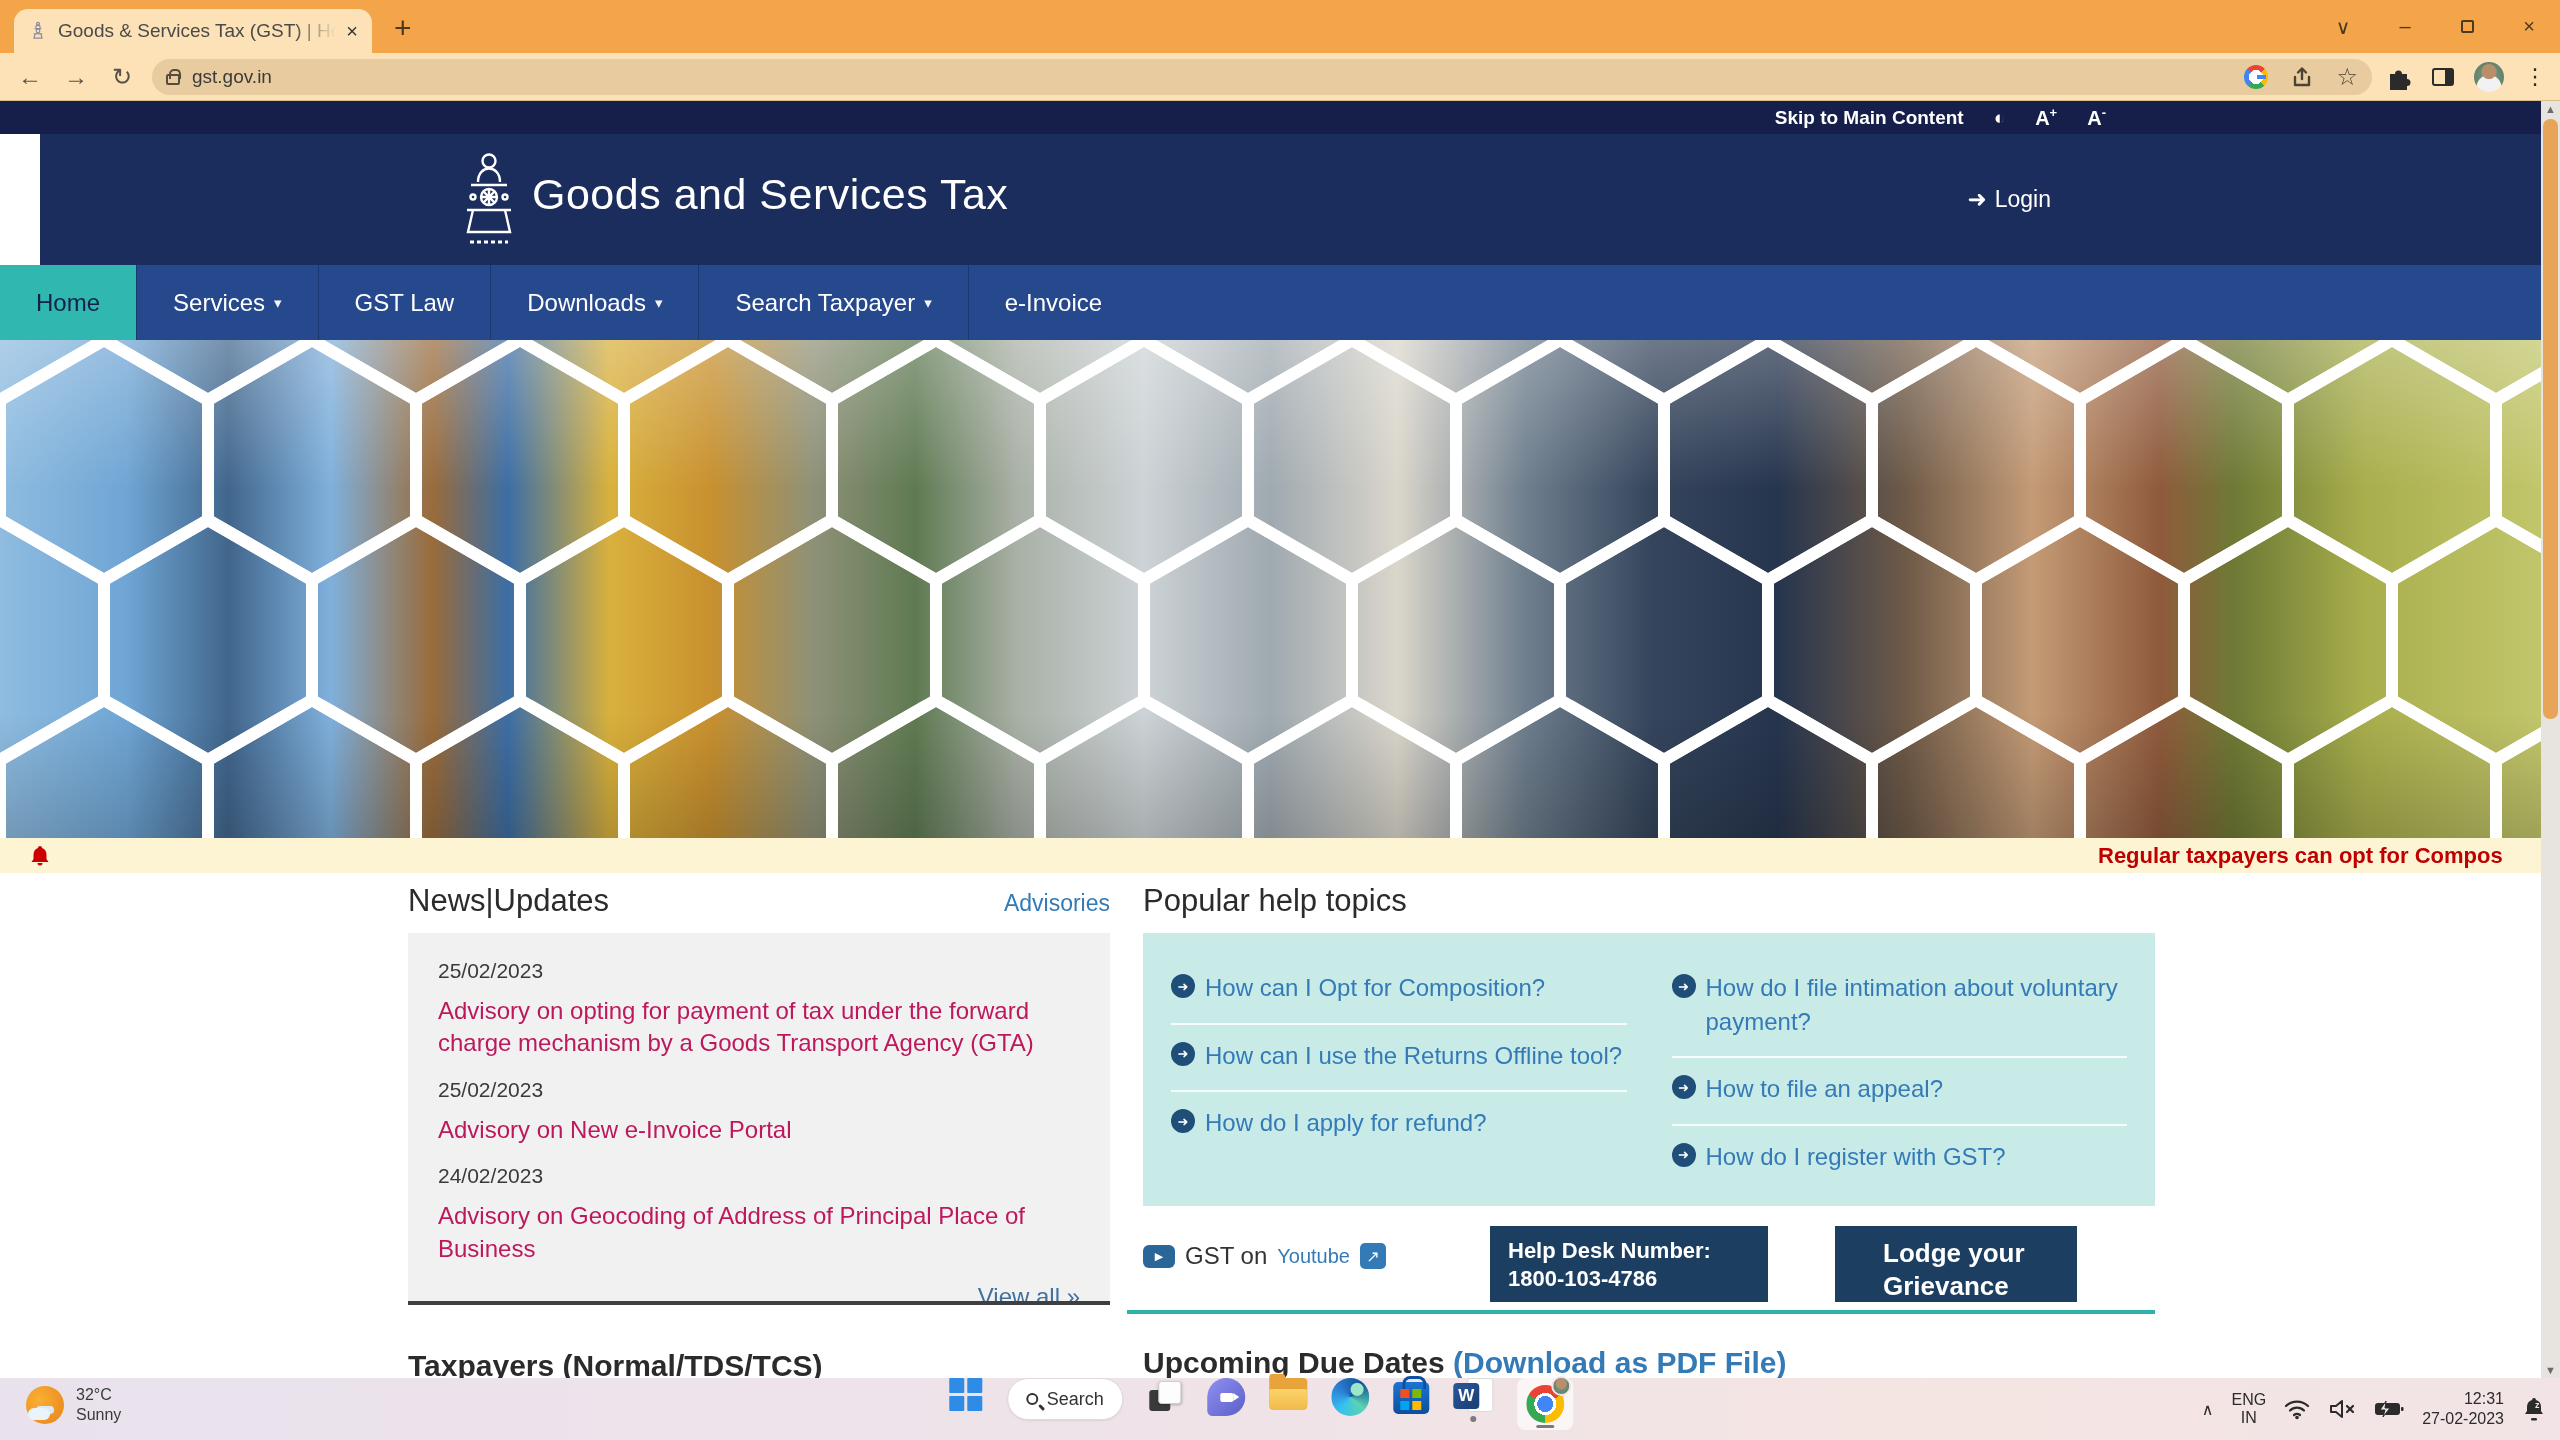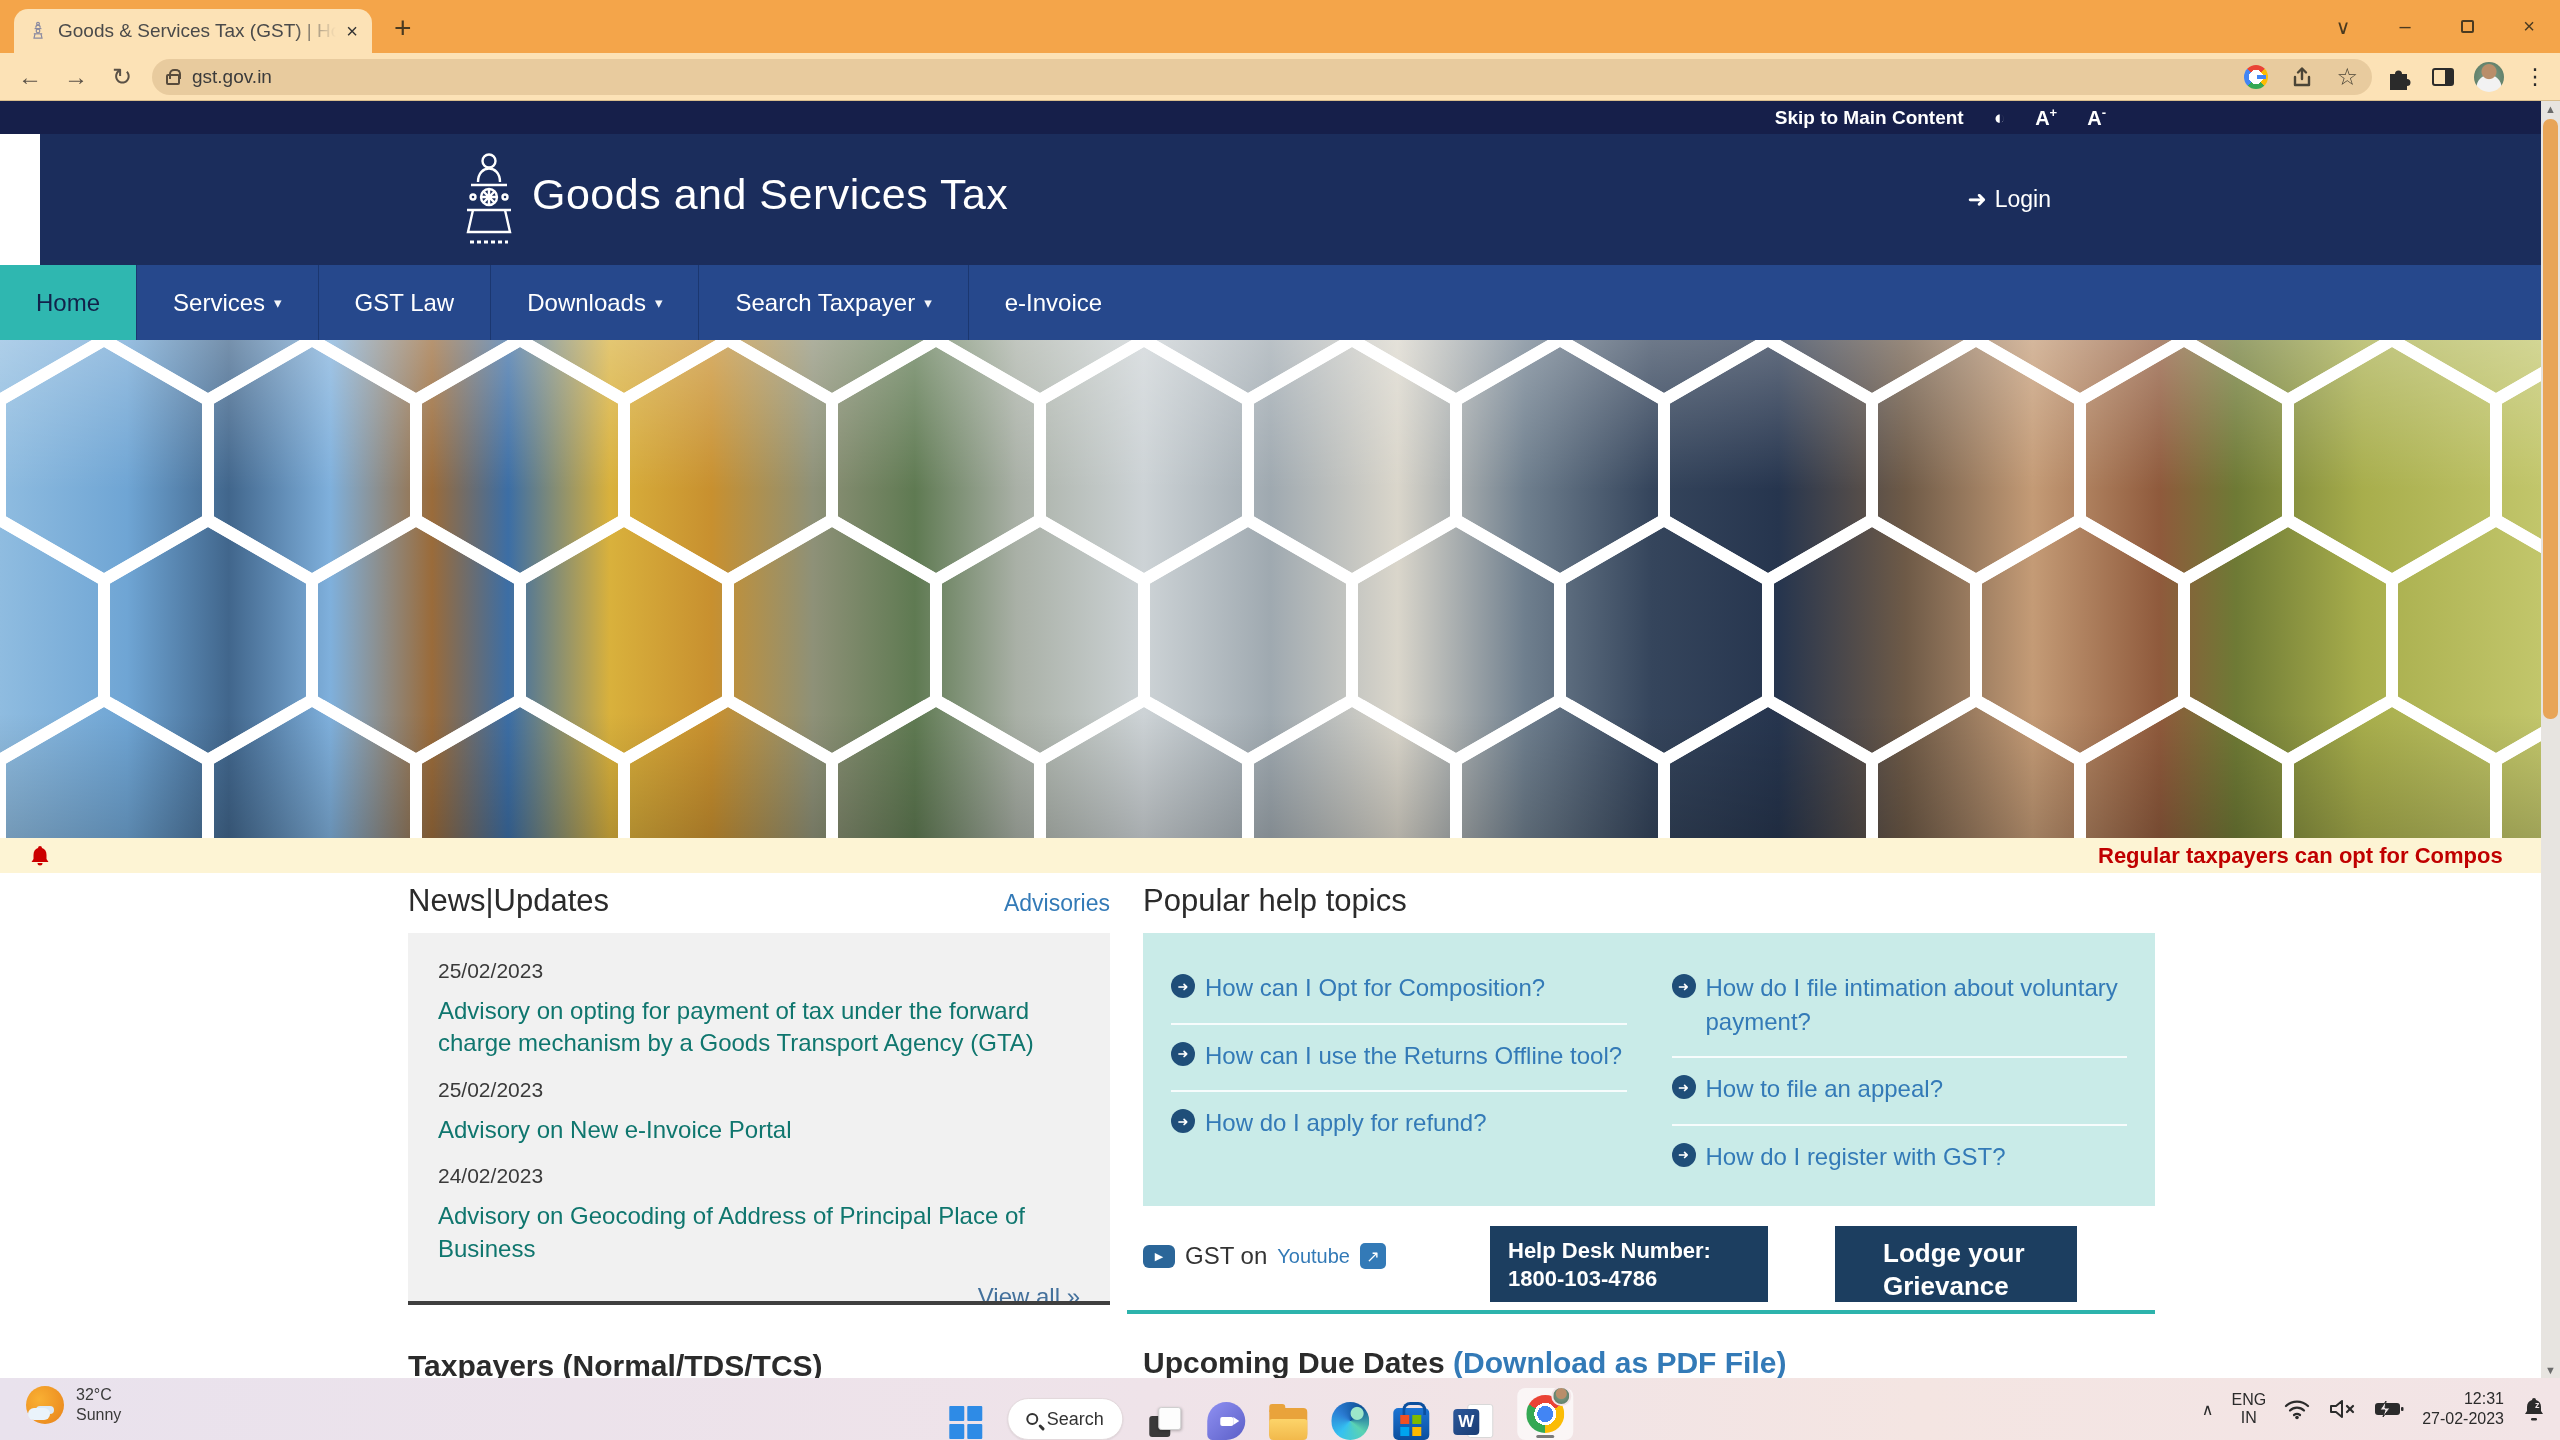--- a/index.html
+++ b/index.html
@@ -80,21 +80,21 @@
   .content { position:relative; height:567px; }
   .col-left  { position:absolute; left:408px;  top:10px; width:702px; }
   .col-right { position:absolute; left:1143px; top:10px; width:1012px; }
   .sec-head { display:flex; justify-content:space-between; align-items:baseline; margin-bottom:14px; }
   .sec-title { font-size:31px; color:#2b2b2b; }
   .link { color:#337AB7; }
   .advisories { font-size:23px; }
 
   .news-box { background:#F1F1F1; border-bottom:4px solid #3F3F3F; height:372px; padding:26px 30px 16px 30px; overflow:hidden; }
   .news-date { font-size:21px; color:#3a3a3a; margin-bottom:12px; }
-  .news-link { font-size:24px; line-height:1.35; color:#0f766e; margin-bottom:18px; display:block; }
+  .news-link { font-size:24px; line-height:1.35; color:#be185d; margin-bottom:18px; display:block; }
   .view-all { display:block; text-align:right; font-size:24px; color:#44719c; margin-top:6px; }
 
   .help-box { background:#C9EBE8; height:273px; padding:24px 28px; display:flex; gap:45px; overflow:hidden; }
   .help-col { flex:1; }
   .help-item { padding:14px 0 18px 0; border-bottom:2px solid rgba(255,255,255,.85); display:flex; gap:10px; align-items:flex-start; }
   .help-col .help-item:last-child { border-bottom:none; }
   .topic-arrow { flex:0 0 auto; width:24px; height:24px; border-radius:50%; background:#1F4E79; color:#fff;
                  font-size:13px; display:flex; align-items:center; justify-content:center; margin-top:3px; }
   .help-link { font-size:24px; line-height:1.4; color:#337AB7; }
 
@@ -118,21 +118,21 @@
   
   .taskbar { position:absolute; left:0; bottom:0; width:2560px; height:62px; z-index:9;
              background:linear-gradient(90deg,#E9E2ED 0%, #EFE3E9 45%, #F4E5E2 75%, #F2E4E6 100%);
              display:flex; align-items:center; }
   .weather { position:absolute; left:26px; top:7px; display:flex; gap:12px; align-items:center; }
   .weather-icon { width:38px; height:38px; border-radius:50%;
      background:radial-gradient(circle at 35% 35%, #F9B033, #E8821A); position:relative; }
   .weather-icon::after { content:""; position:absolute; left:2px; bottom:4px; width:22px; height:12px;
      background:#eaf3fb; border-radius:10px; box-shadow:6px -4px 0 -2px #dbe9f6; }
   .weather-text { font-size:16px; color:#3a3a3a; line-height:1.25; }
-  .tb-center { position:absolute; left:50%; transform:translateX(-53%); display:flex; align-items:flex-end; gap:24px; height:100%; }
+  .tb-center { position:absolute; left:50%; transform:translateX(-53%); display:flex; align-items:flex-start; gap:24px; height:100%; }
   .winlogo { width:34px; height:34px; display:grid; grid-template-columns:15px 15px; grid-template-rows:15px 15px; gap:3px; }
   .winlogo i { background:#2E8BE6; border-radius:1px; }
   .search-pill { width:116px; height:42px; background:#fff; border:1px solid #e3d9dc; border-radius:21px;
                  display:flex; align-items:center; justify-content:center; gap:8px; box-shadow:0 1px 2px rgba(0,0,0,.08); }
   .mag { width:12px; height:12px; border:2.5px solid #333; border-radius:50%; position:relative; }
   .mag::after { content:""; position:absolute; left:10px; top:11px; width:7px; height:2.5px; background:#333;
                 transform:rotate(45deg); border-radius:2px; }
   .search-label { font-size:18px; color:#333; }
   .taskview { position:relative; width:36px; height:36px; }
   .taskview .back { position:absolute; left:2px; bottom:3px; width:21px; height:21px; background:#3a3a3a; border-radius:3px; }

